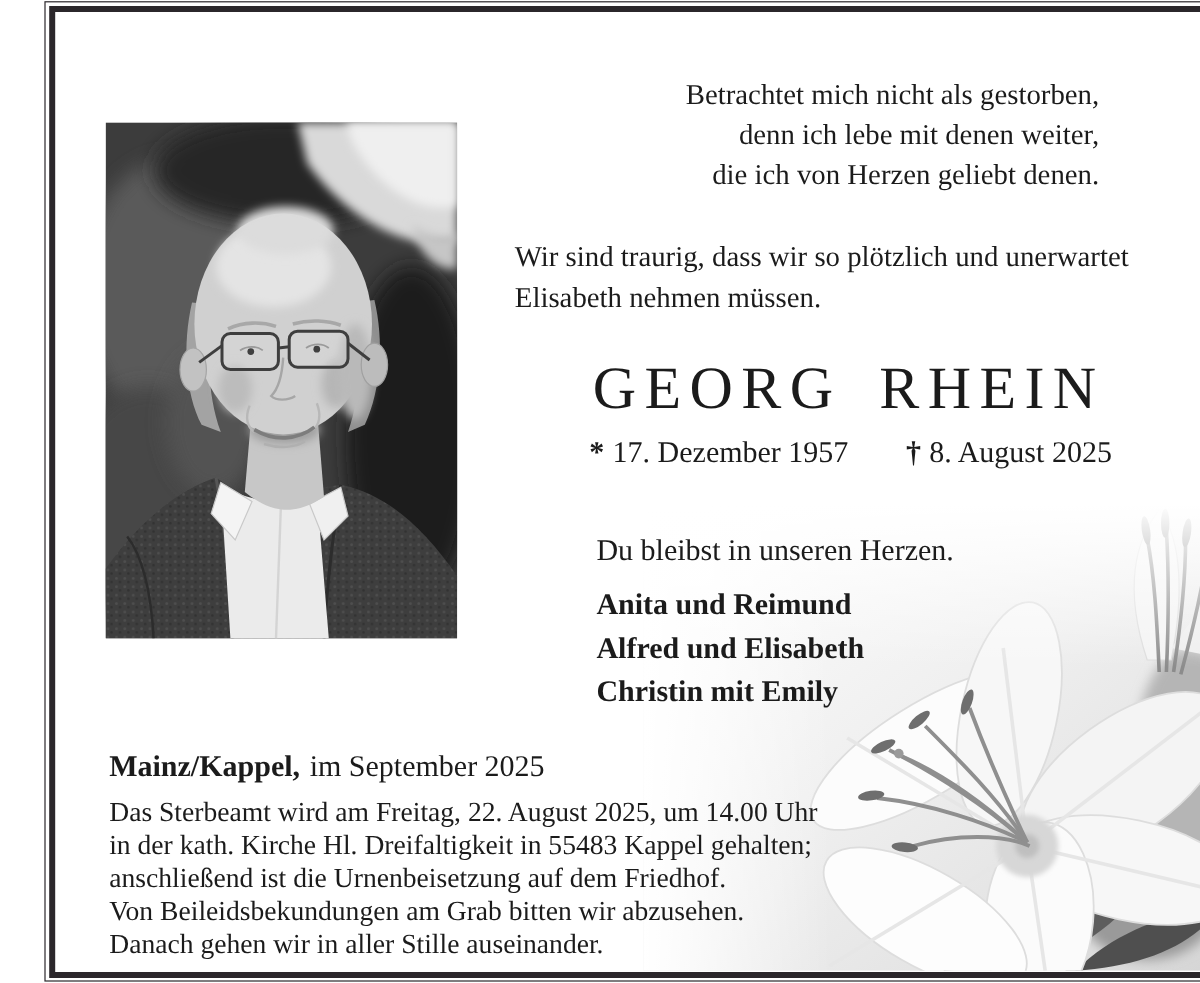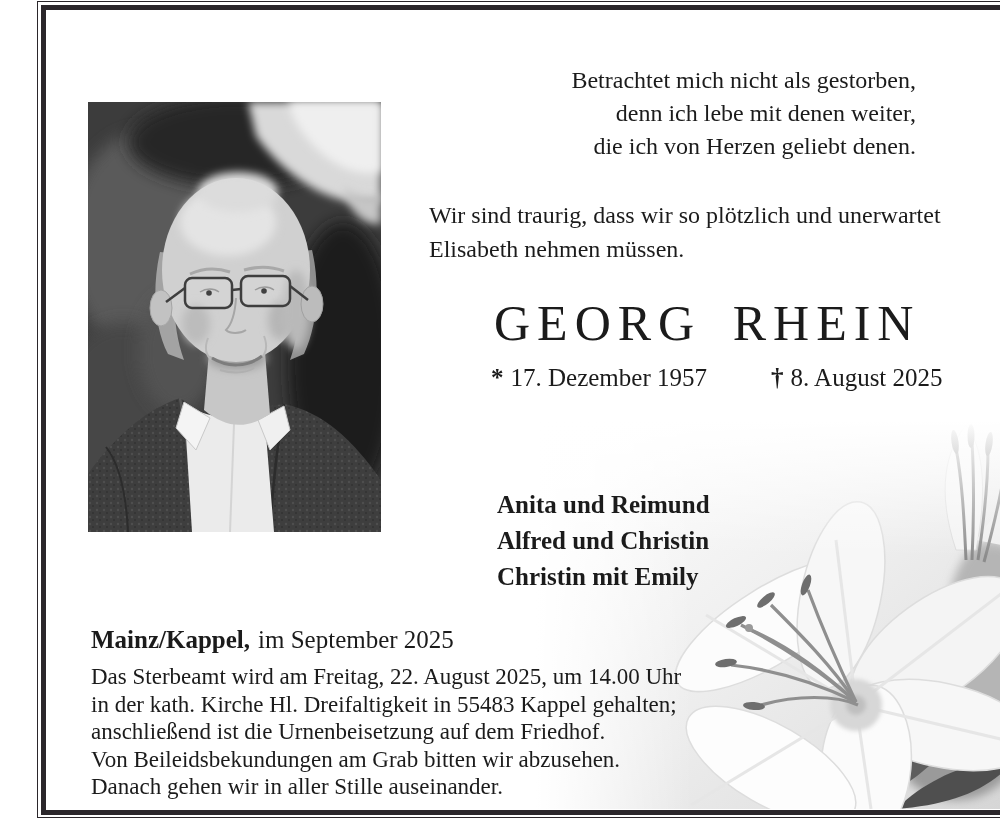--- a/index.html
+++ b/index.html
@@ -9,21 +9,21 @@
   }
   
   .frame-hairline{position:absolute;inset:1px;border:1.5px solid #2b272b;z-index:6;pointer-events:none;}
   .frame-main{position:absolute;inset:4.5px;border:5px solid #2b272b;z-index:6;pointer-events:none;}
 
   .abs{position:absolute;z-index:3;}
 
   #verse{top:64px;right:120px;text-align:right;font-size:24px;line-height:33px;}
   #intro{left:393px;top:198px;font-size:24px;line-height:34px;}
   #deceased-name{left:458px;top:294px;font-size:50px;letter-spacing:7px;word-spacing:12px;white-space:nowrap;}
-  #dates{left:455px;top:364px;font-size:25px;display:flex;gap:64px;white-space:nowrap;}
+  #dates{left:455px;top:364px;font-size:25px;display:flex;gap:48px;white-space:nowrap;}
   #dates .sym{font-weight:bold;margin-right:7px;}
   #farewell{left:461px;top:446px;font-size:25px;}
   #mourners{left:461px;top:487px;font-size:25px;font-weight:bold;line-height:36px;}
   #closing{left:55px;top:626px;}
   #place-date{font-size:25px;margin-bottom:9px;}
   #place-date .place{font-weight:bold;}
   #place-date .when{margin-left:8px;}
   #details{font-size:23px;line-height:27.5px;}
 
   #portrait{left:52px;top:102px;width:293px;height:430px;z-index:2;}
@@ -223,24 +223,25 @@
 
   <div class="abs" id="dates">
     <span>
       <span class="sym">*</span><span>17. Dezember 1957</span>
     </span>
     <span>
       <span class="sym">†</span><span>8. August 2025</span>
     </span>
   </div>
 
+  <div class="abs" id="farewell">Du bleibst in unseren Herzen.</div>
 
   <div class="abs" id="mourners">
     <div>Anita und Reimund</div>
-    <div>Alfred und Christin</div>
+    <div>Alfred und Elisabeth</div>
     <div>Christin mit Emily</div>
   </div>
 
   <div class="abs" id="closing">
     <div id="place-date">
       <span class="place">Mainz/Kappel,</span><span class="when">im September 2025</span>
     </div>
     <div id="details">
       <div>Das Sterbeamt wird am Freitag, 22. August 2025, um 14.00 Uhr</div>
       <div>in der kath. Kirche Hl. Dreifaltigkeit in 55483 Kappel gehalten;</div>

